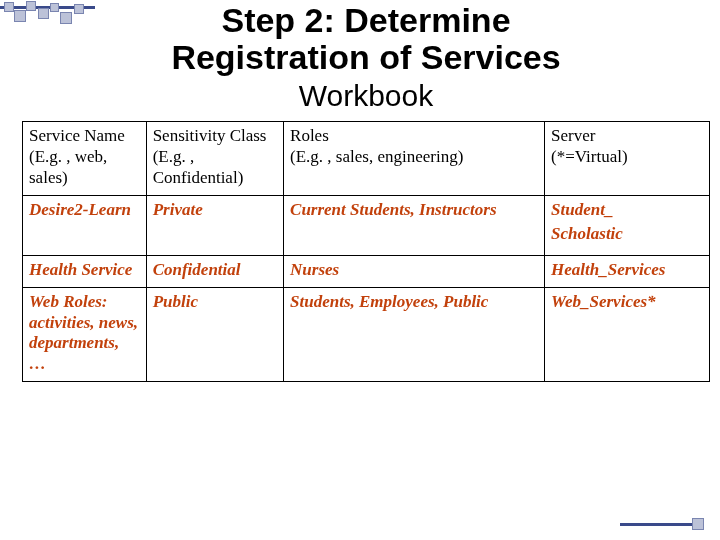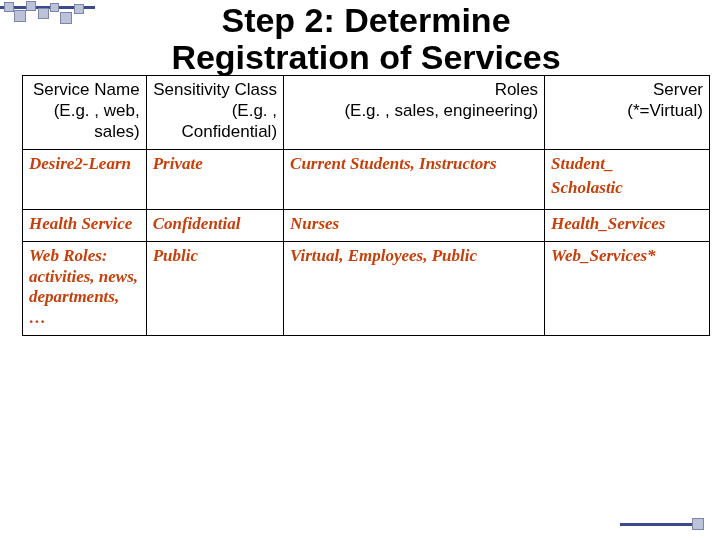--- a/index.html
+++ b/index.html
@@ -80,23 +80,23 @@
   table.svc col.c3 { width: 38%; }
   table.svc col.c4 { width: 24%; }
   table.svc th, table.svc td {
     border: 1px solid #000;
     vertical-align: top;
     padding: 4px 6px 6px 6px;
     font-size: 17px;
     line-height: 1.22;
   }
   table.svc th {
-    font-family: Liberation Sans, sans-serif;
+    font-family: Liberation Serif, serif;
     font-weight: 400;
-    text-align: right;
+    text-align: left;
   }
   .script {
     font-family: 'Brush Script MT', 'Comic Sans MS', cursive;
     font-style: italic;
     font-weight: bold;
     font-size: 18px;
     color: #c2410c;
   }
   .dual-stack .block {
     margin-bottom: 4px;
@@ -115,20 +115,21 @@
     <div class="sq s5"></div>
     <div class="sq s6"></div>
     <div class="sq s7"></div>
 </div>
 
 <div class="slide">
   <h1 class="title">
     <span>Step 2: Determine</span><br>
     <span>Registration of Services</span>
   </h1>
+  <div class="subtitle">Workbook</div>
 
   <table class="svc">
     <colgroup>
       <col class="c1">
         <col class="c2">
         <col class="c3">
         <col class="c4">
     </colgroup>
     <thead>
       <tr>
@@ -162,21 +163,21 @@
       </tr>
       <tr>
         <td class="script">Health Service</td>
         <td class="script">Confidential</td>
         <td class="script">Nurses</td>
         <td class="script">Health_Services</td>
       </tr>
       <tr>
         <td class="script">Web Roles: activities, news, departments, …</td>
         <td class="script">Public</td>
-        <td class="script">Virtual, Employees, Public</td>
+        <td class="script">Students, Employees, Public</td>
         <td class="script">Web_Services*</td>
       </tr>
     </tbody>
   </table>
 </div>
 
 <div class="deco-bottom">
   <div class="hline2"></div>
   <div class="bsq"></div>
 </div>

